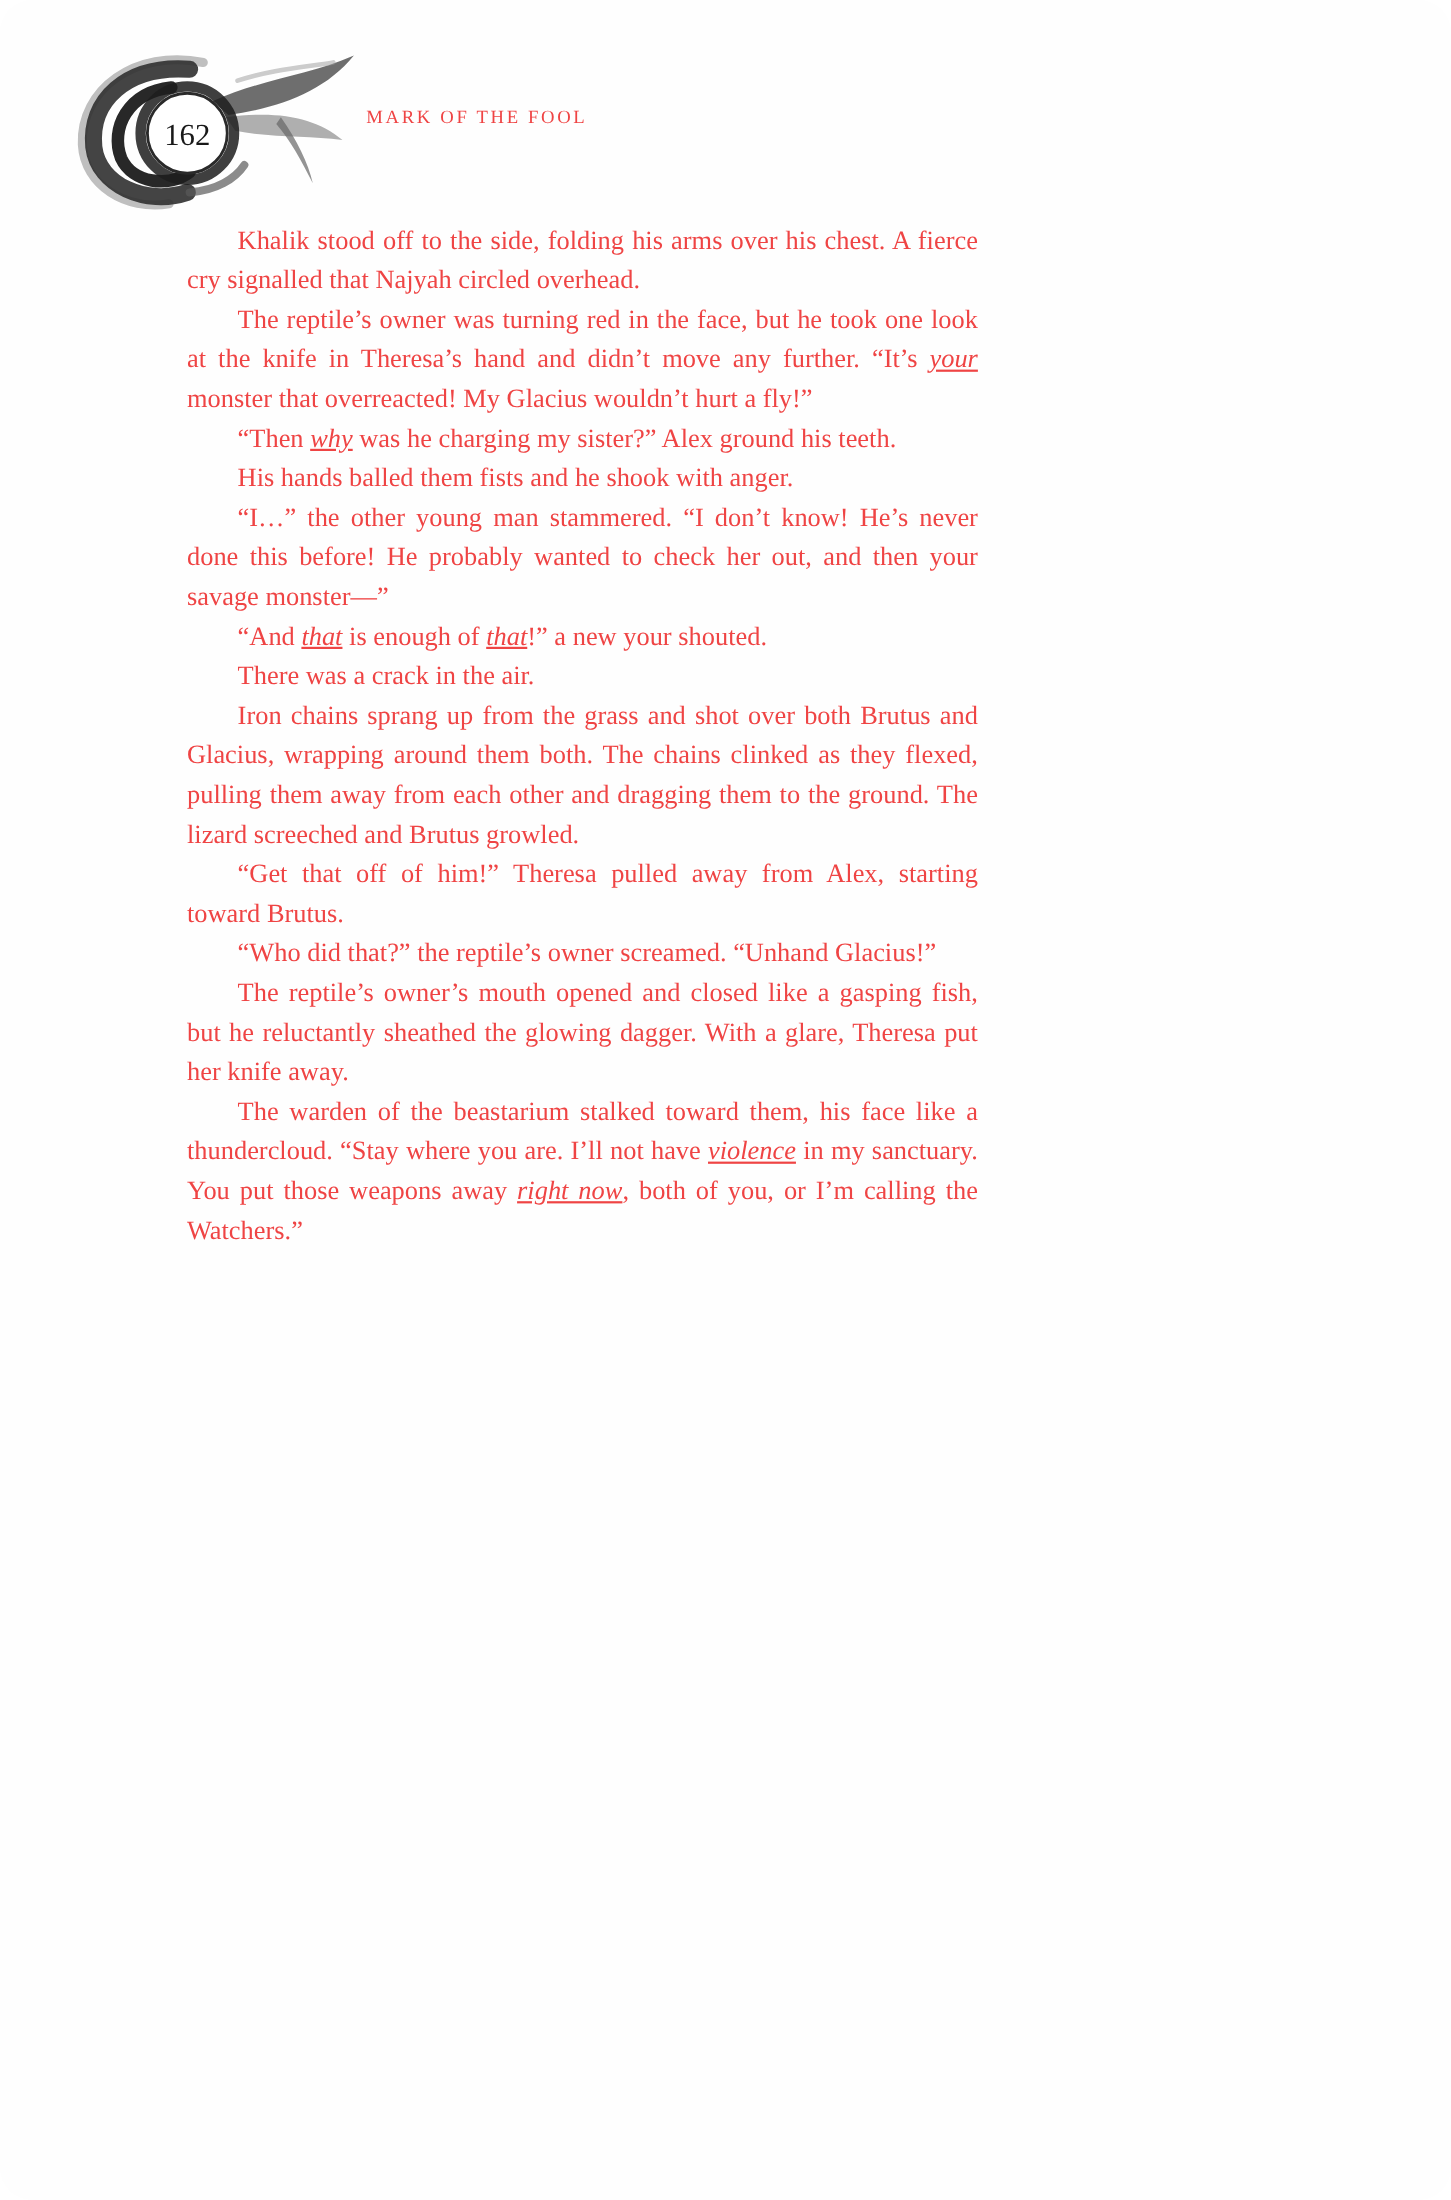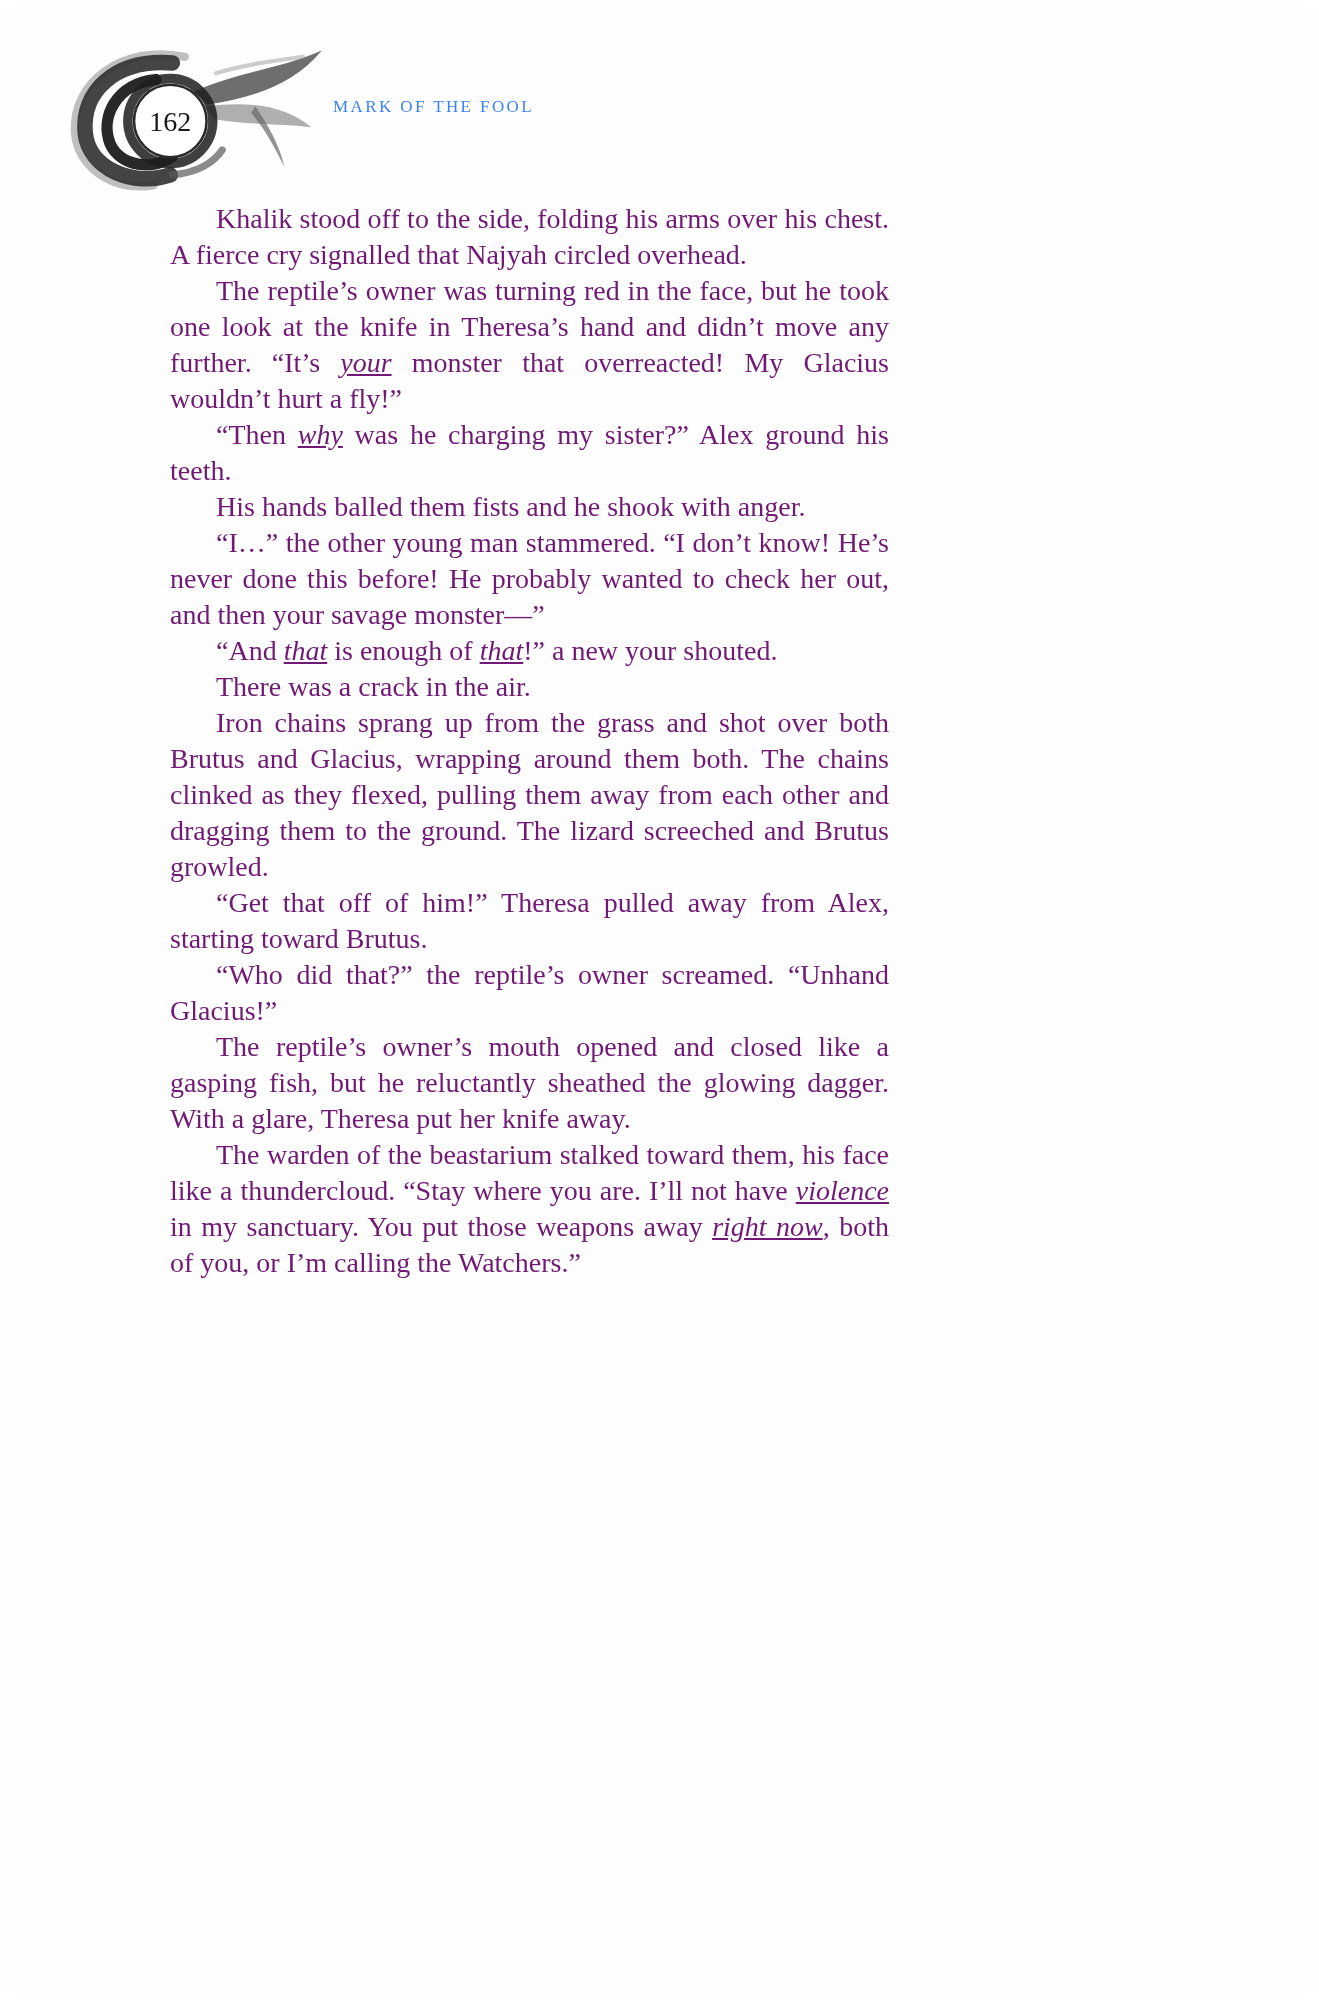--- a/index.html
+++ b/index.html
@@ -10,27 +10,27 @@
     color:#262626;
     position:relative;
     overflow:hidden;
   }
   .page{position:absolute;inset:0;background:#fefefe;border-radius:29px;}
   .artwork{position:absolute;left:50px;top:42px;width:280px;height:156px;}
   .artwork svg{width:100%;height:100%;display:block;}
   .running-head{
     position:absolute;left:333px;top:97px;
     font-size:17px;letter-spacing:2.4px;
-    color:#3b82f6;white-space:nowrap;
+    color:#ef4444;white-space:nowrap;
   }
   .text-block{
     position:absolute;left:170px;top:201px;width:719px;
-    font-size:28px;line-height:36px;
+    font-size:24px;line-height:36px;
     text-align:justify;
-    color:#701a75;
+    color:#ef4444;
   }
   .text-block p{margin:0;padding:0;text-indent:46px;}
   .it{font-style:italic;text-decoration:underline;}
 </style>
 </head>
 <body>
 
 <div class="page">
 
   <div class="artwork">

